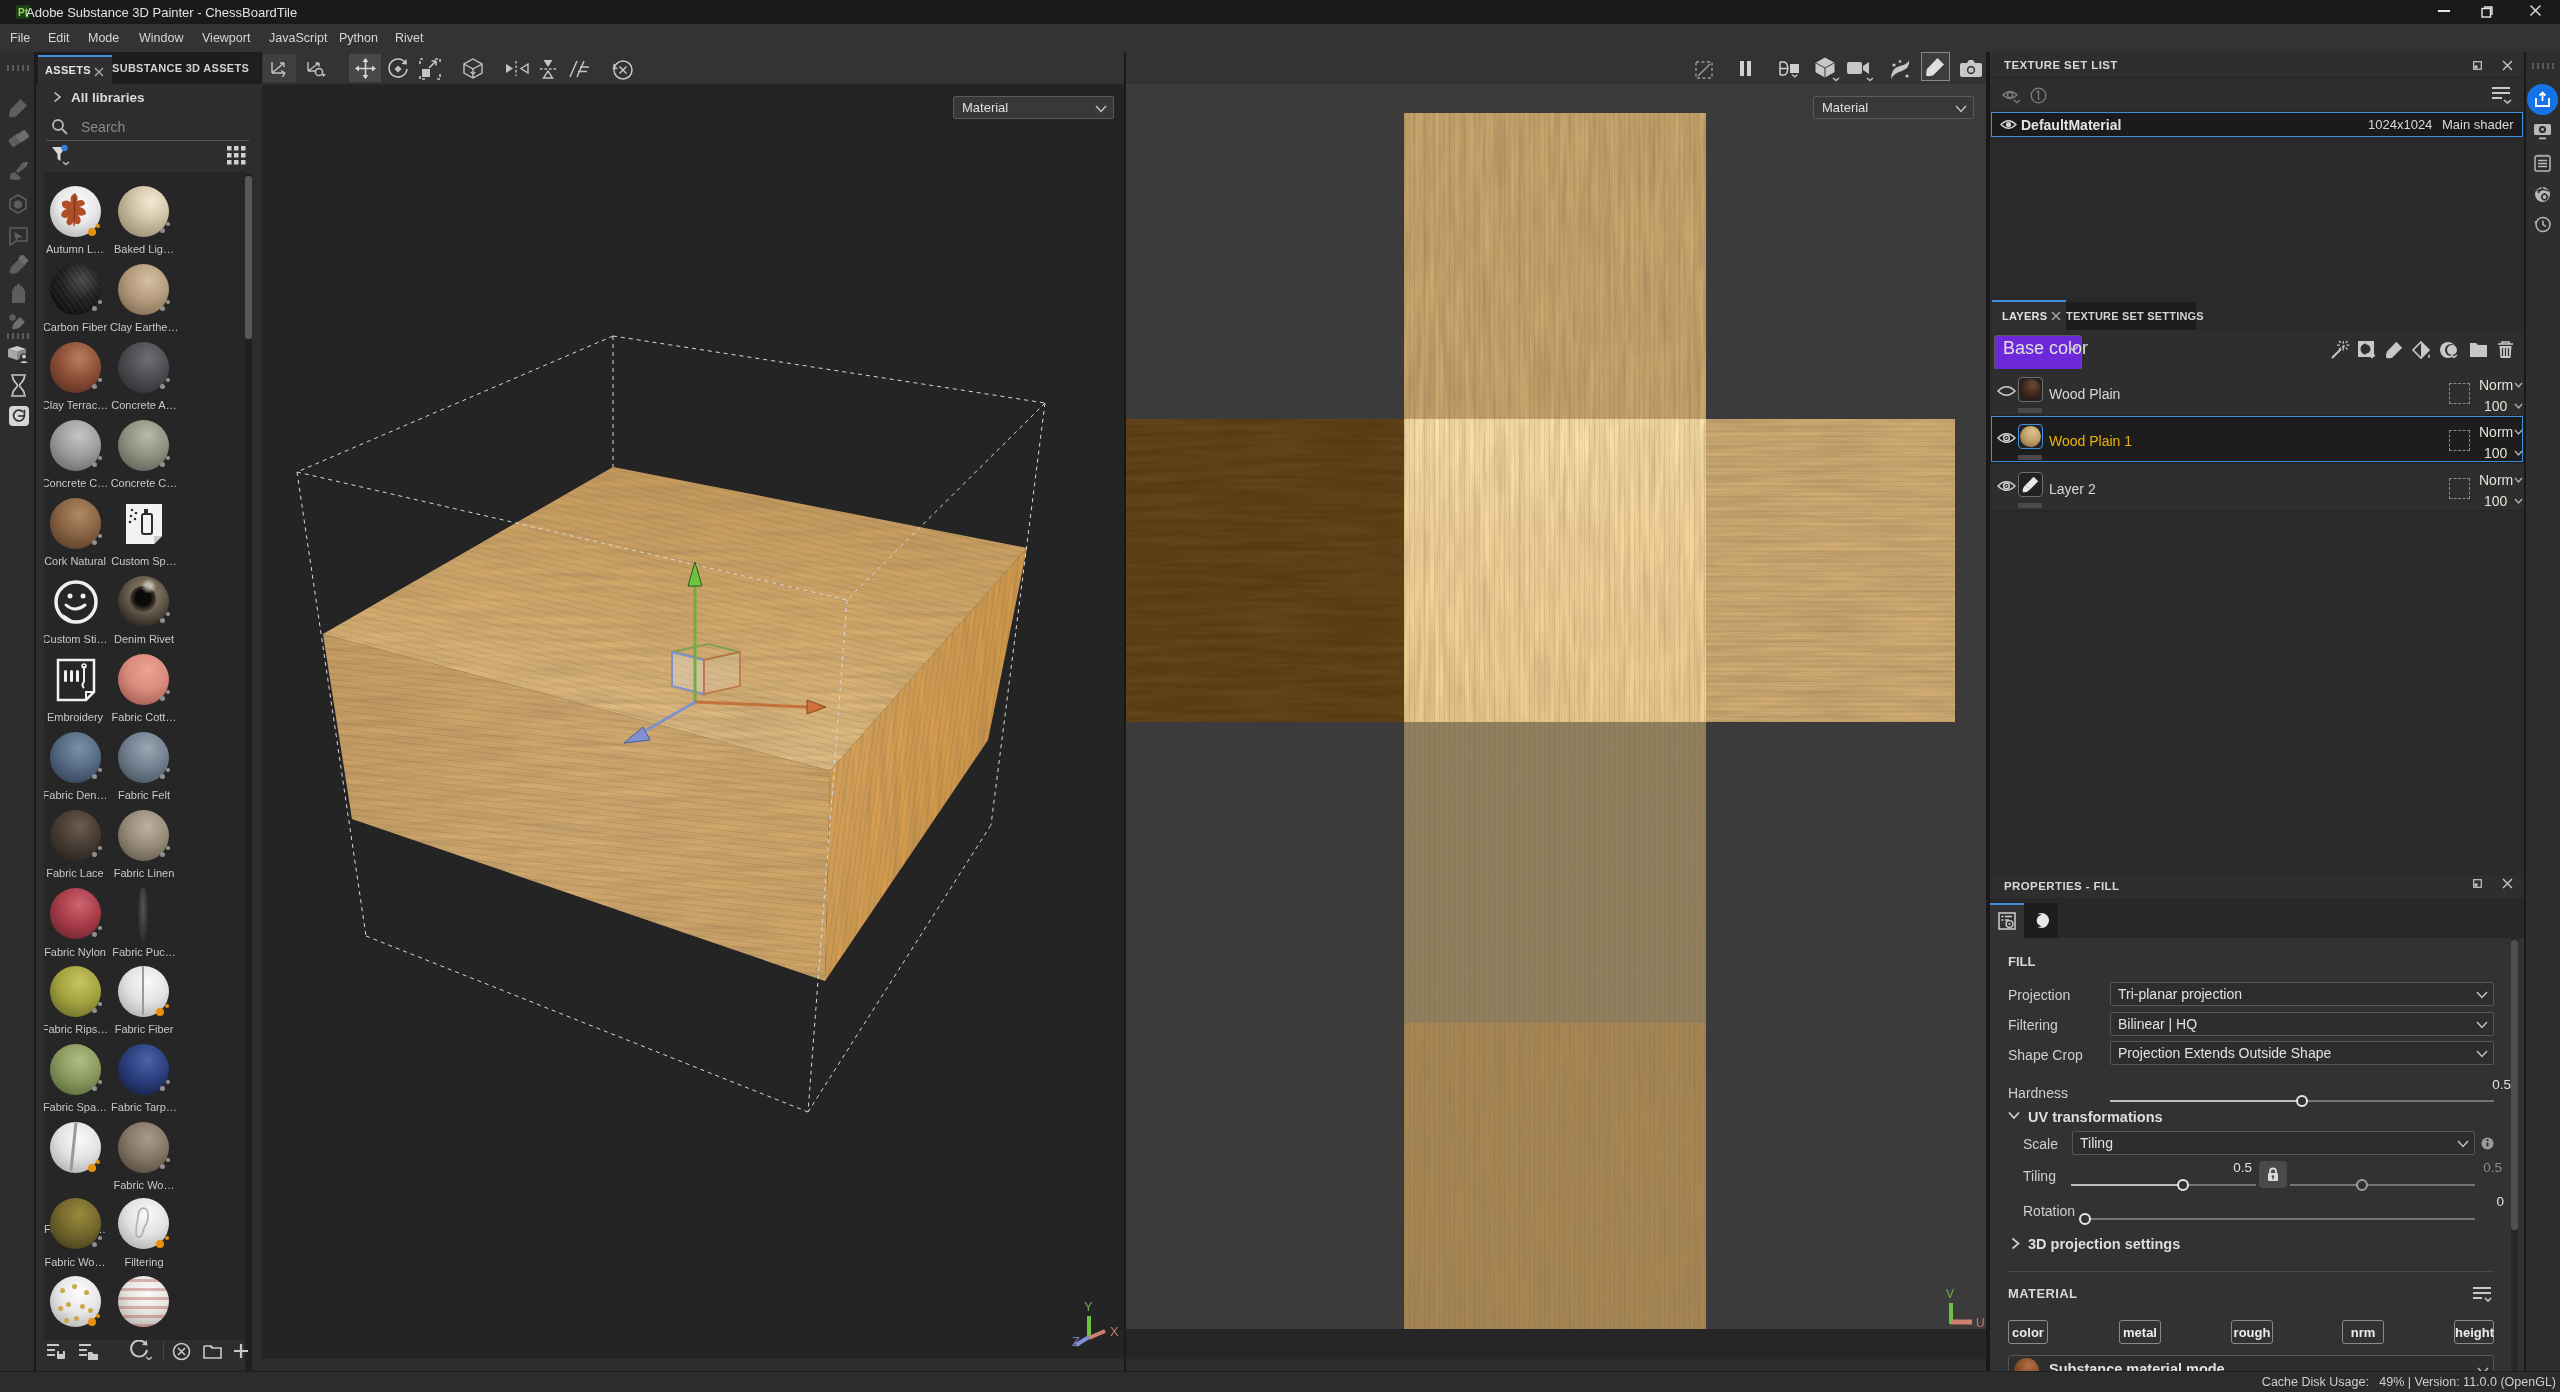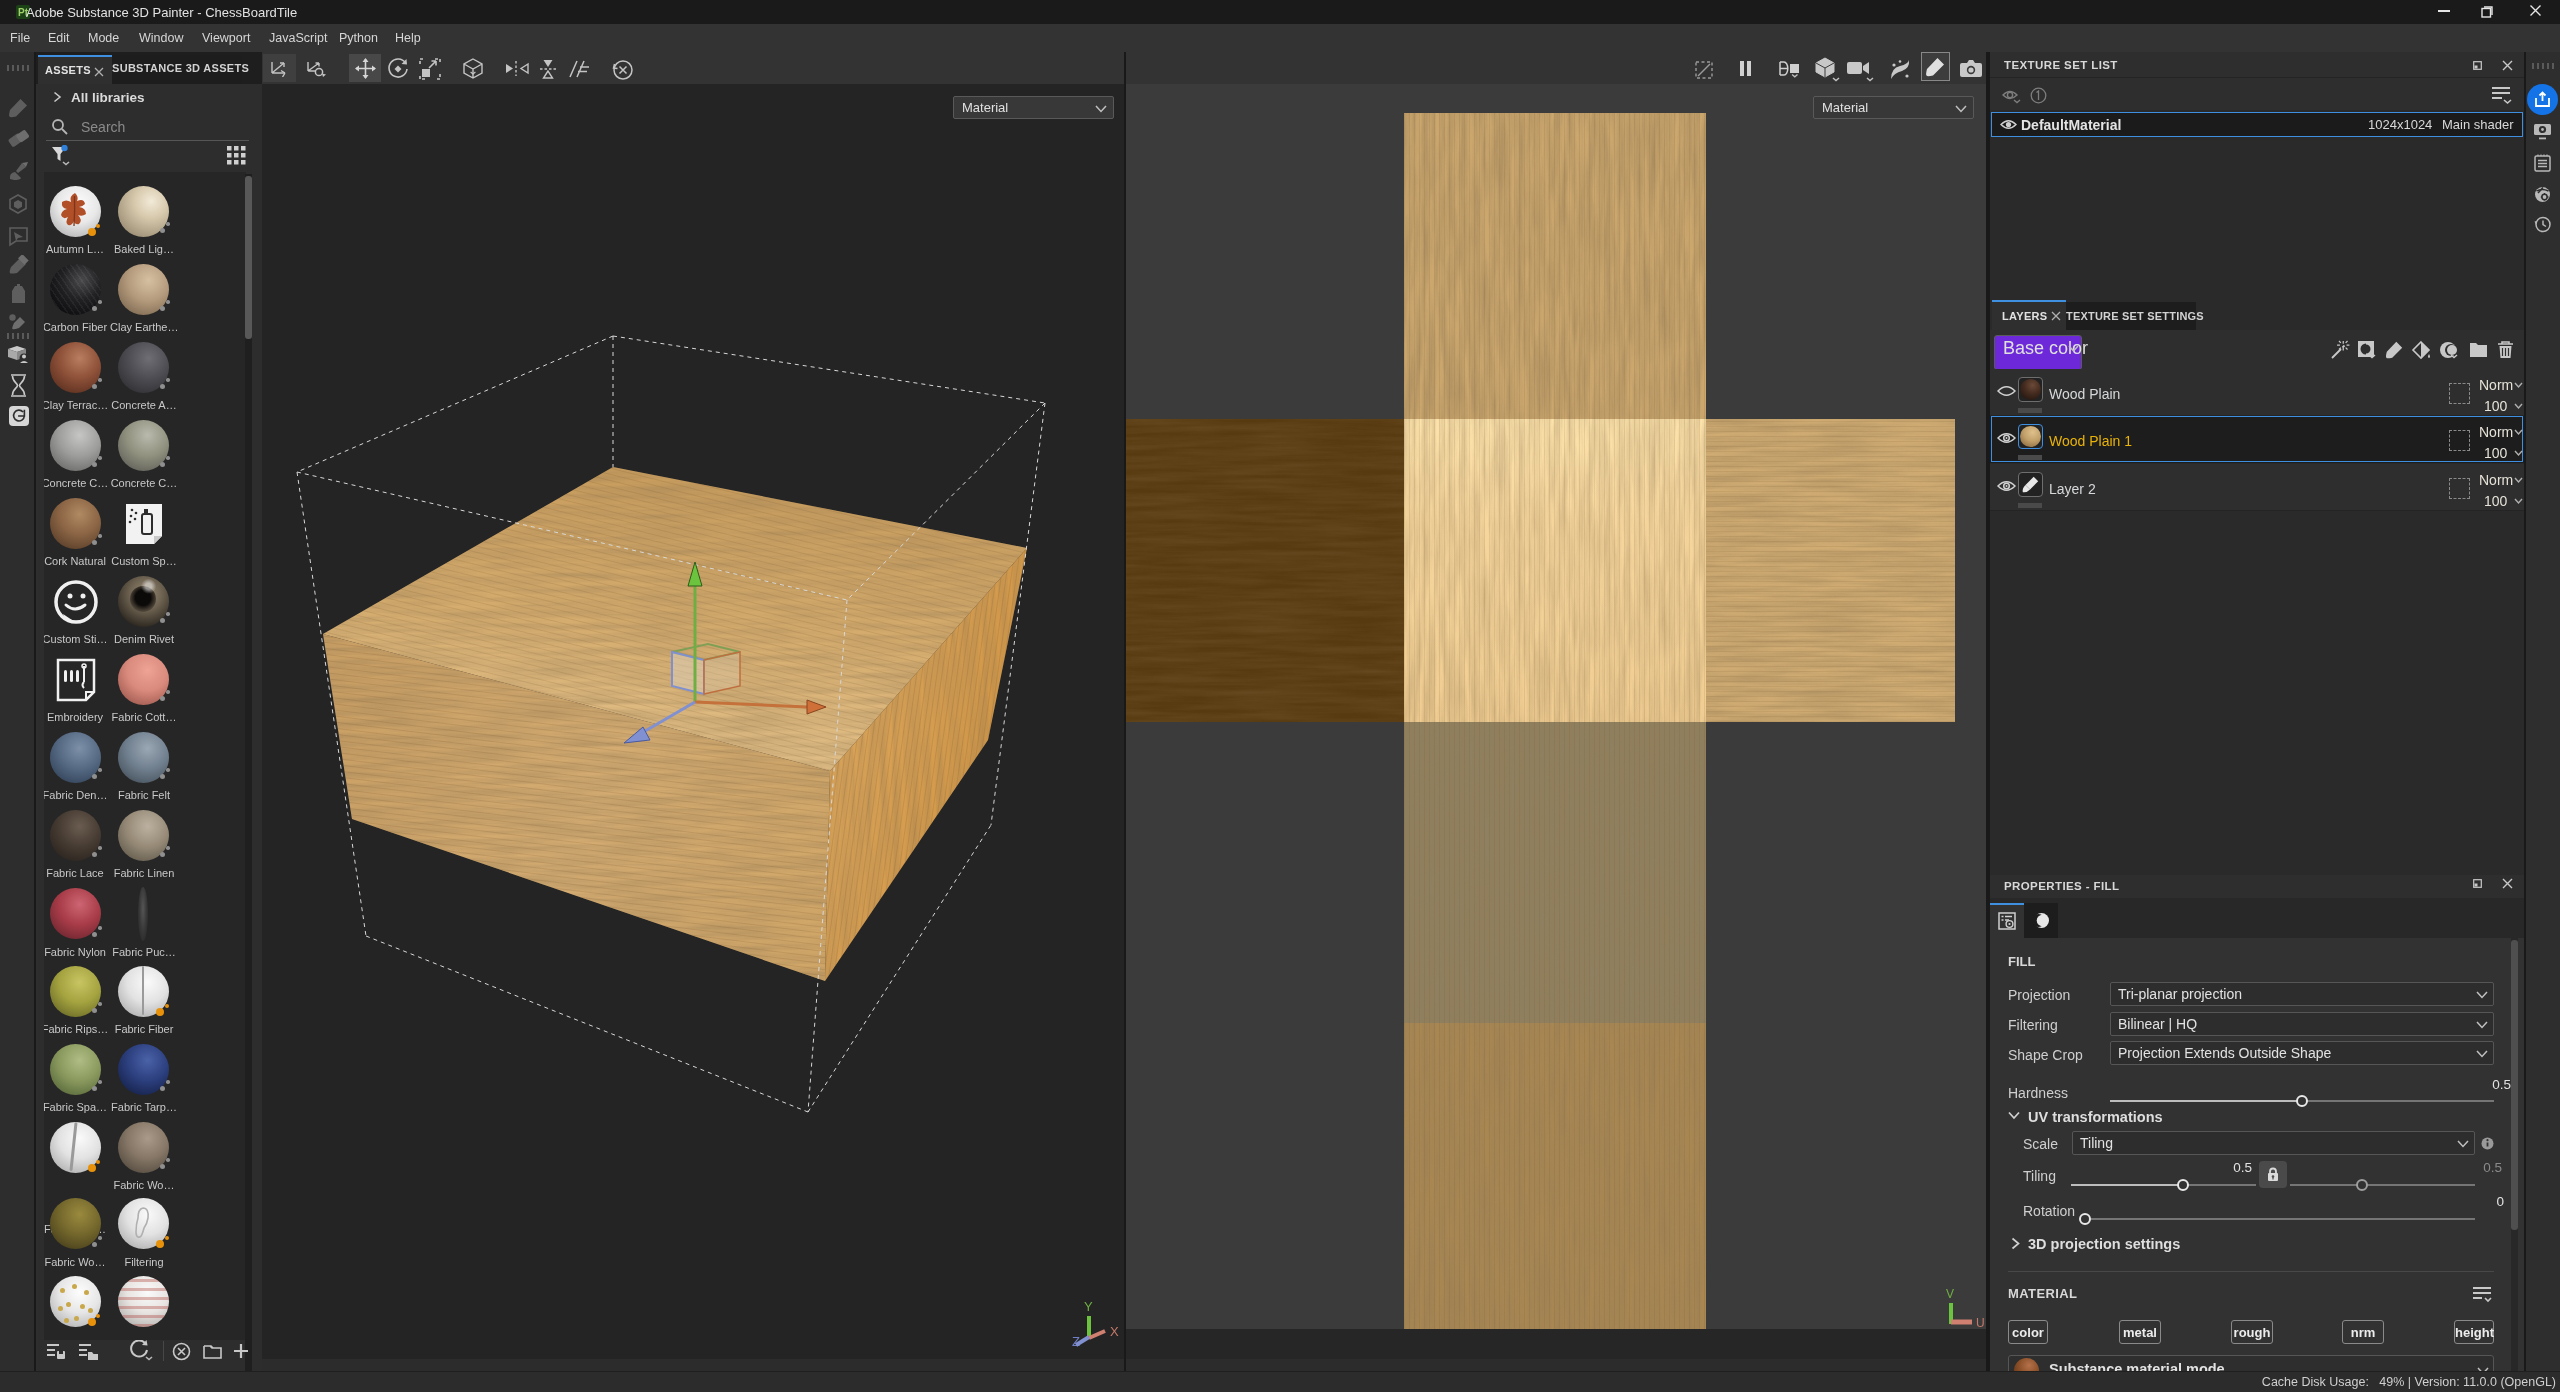--- a/index.html
+++ b/index.html
@@ -52,21 +52,21 @@
     </svg>
 </div>
 <div class="a" id="menubar">
 <span class="menuitem" style="left:10px">File</span>
 <span class="menuitem" style="left:48px">Edit</span>
 <span class="menuitem" style="left:88px">Mode</span>
 <span class="menuitem" style="left:139px">Window</span>
 <span class="menuitem" style="left:202px">Viewport</span>
 <span class="menuitem" style="left:269px">JavaScript</span>
 <span class="menuitem" style="left:339px">Python</span>
-<span class="menuitem" style="left:395px">Help</span>
+<span class="menuitem" style="left:395px">Rivet</span>
 </div>
 <div class="a" id="tabrow">
 <div class="a" style="left:2px;top:3px;width:74px;height:29px;background:#2f2f2f;border-top:2px solid #3f90e0;color:#e2e2e2;font-size:11px;letter-spacing:0.3px;font-weight:bold;line-height:26px"><span style="margin-left:7px">ASSETS</span>
 <svg class="a" style="left:56px;top:10px" width="10" height="10" viewBox="0 0 10 10">
         <path d="M1 1 L9 9 M9 1 L1 9" stroke="#b0b0b0" stroke-width="1.3"></path>
       </svg></div>
 <div class="a" style="left:76px;top:3px;width:130px;height:29px;background:#1d1d1e;color:#d2d2d2;font-size:11px;letter-spacing:0.3px;font-weight:bold;line-height:26px;text-align:center">SUBSTANCE 3D ASSETS</div>
 </div>
 <div class="a" id="toolbar">
 

